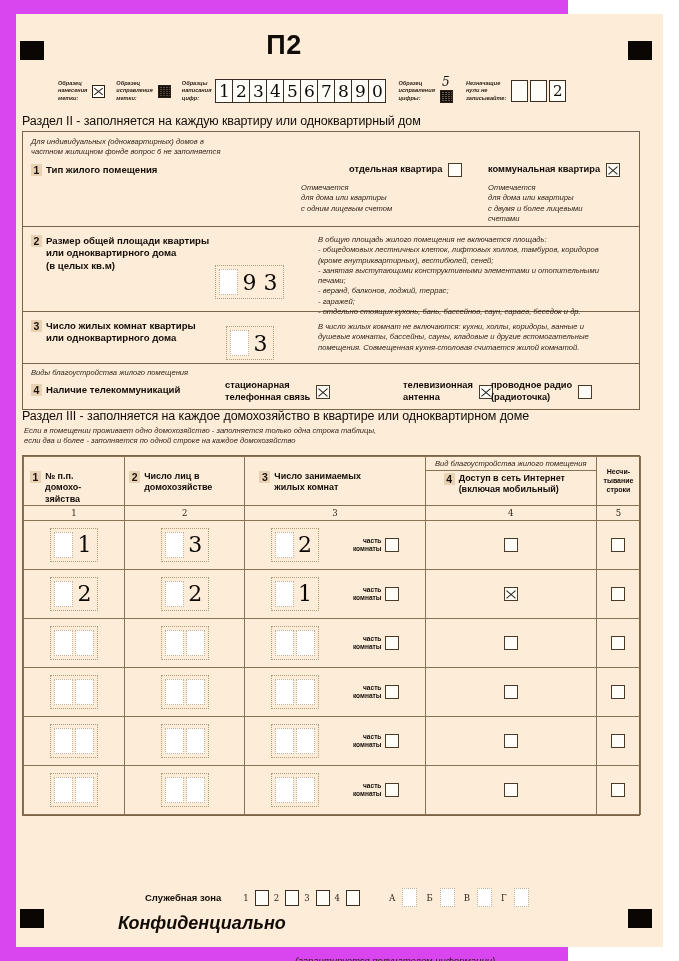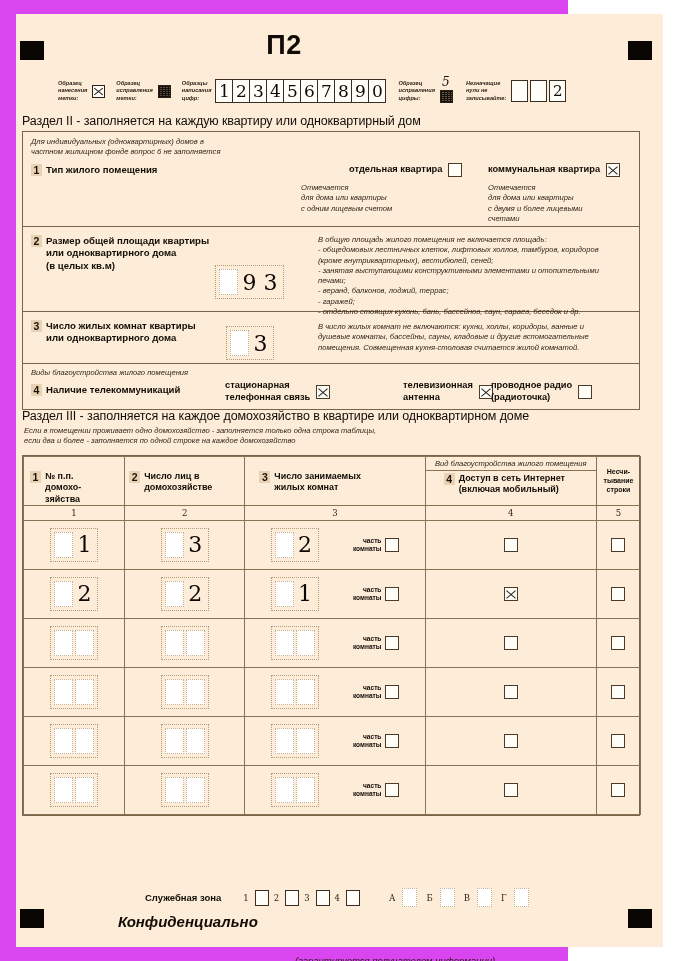--- a/index.html
+++ b/index.html
@@ -372,21 +372,21 @@
   .sz-box {
     width: 15px; height: 19px;
     background: #ffffff;
     border: 1px dotted #c9b091;
     box-sizing: border-box;
   }
   .confidential {
     position: absolute;
     left: 118px;
     top: 913px;
-    font-size: 15px;
+    font-size: 18px;
     font-weight: bold;
     font-style: italic;
     color: #120c07;
     font-family: "Liberation Sans", sans-serif;
   }
   .confidential-note {
     position: absolute;
     left: 295px;
     top: 920px;
     font-size: 9.5px;

